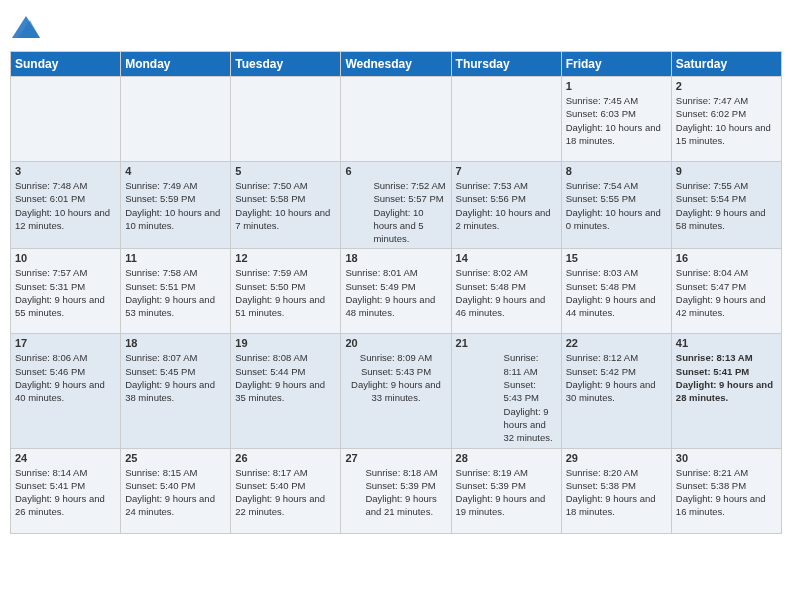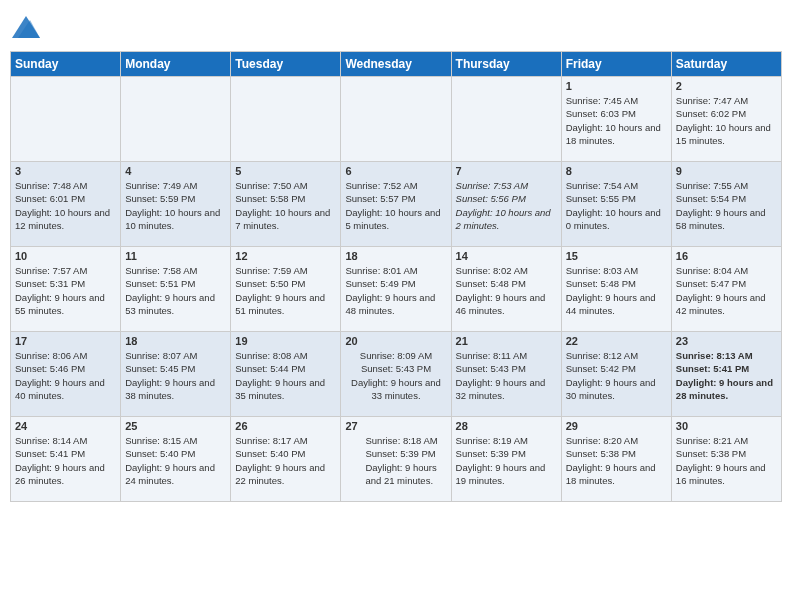--- a/index.html
+++ b/index.html
@@ -157,27 +157,27 @@
 Daylight: 10 hours and 10 minutes.</div>
         </td>
         <td>
           <div class="day-number">5</div>
           <div class="cell-content" style="white-space: pre-line;">Sunrise: 7:50 AM
 Sunset: 5:58 PM
 Daylight: 10 hours and 7 minutes.</div>
         </td>
         <td>
           <div class="day-number">6</div>
-          <div class="cell-content" style="white-space: pre-line;">Sunrise: 7:52 AM
+          <div class="cell-content" style="white-space: pre-line; margin-left: 28px;">Sunrise: 7:52 AM
 Sunset: 5:57 PM
 Daylight: 10 hours and 5 minutes.</div>
         </td>
         <td>
           <div class="day-number">7</div>
-          <div class="cell-content" style="white-space: pre-line; font-style: italic;">Sunrise: 7:53 AM
+          <div class="cell-content" style="white-space: pre-line;">Sunrise: 7:53 AM
 Sunset: 5:56 PM
 Daylight: 10 hours and 2 minutes.</div>
         </td>
         <td>
           <div class="day-number">8</div>
           <div class="cell-content" style="white-space: pre-line;">Sunrise: 7:54 AM
 Sunset: 5:55 PM
 Daylight: 10 hours and 0 minutes.</div>
         </td>
         <td>
@@ -251,32 +251,32 @@
 Daylight: 9 hours and 35 minutes.</div>
         </td>
         <td>
           <div class="day-number">20</div>
           <div class="cell-content" style="white-space: pre-line; text-align: center;">Sunrise: 8:09 AM
 Sunset: 5:43 PM
 Daylight: 9 hours and 33 minutes.</div>
         </td>
         <td>
           <div class="day-number">21</div>
-          <div class="cell-content" style="white-space: pre-line;">Sunrise: 8:11 AM
+          <div class="cell-content" style="white-space: pre-line; margin-left: 48px;">Sunrise: 8:11 AM
 Sunset: 5:43 PM
 Daylight: 9 hours and 32 minutes.</div>
         </td>
         <td>
           <div class="day-number">22</div>
           <div class="cell-content" style="white-space: pre-line;">Sunrise: 8:12 AM
 Sunset: 5:42 PM
 Daylight: 9 hours and 30 minutes.</div>
         </td>
         <td>
-          <div class="day-number">23</div>
+          <div class="day-number">41</div>
           <div class="cell-content" style="white-space: pre-line; font-weight: bold;">Sunrise: 8:13 AM
 Sunset: 5:41 PM
 Daylight: 9 hours and 28 minutes.</div>
         </td>
       </tr>
       <tr>
         <td>
           <div class="day-number">24</div>
           <div class="cell-content" style="white-space: pre-line;">Sunrise: 8:14 AM
 Sunset: 5:41 PM

